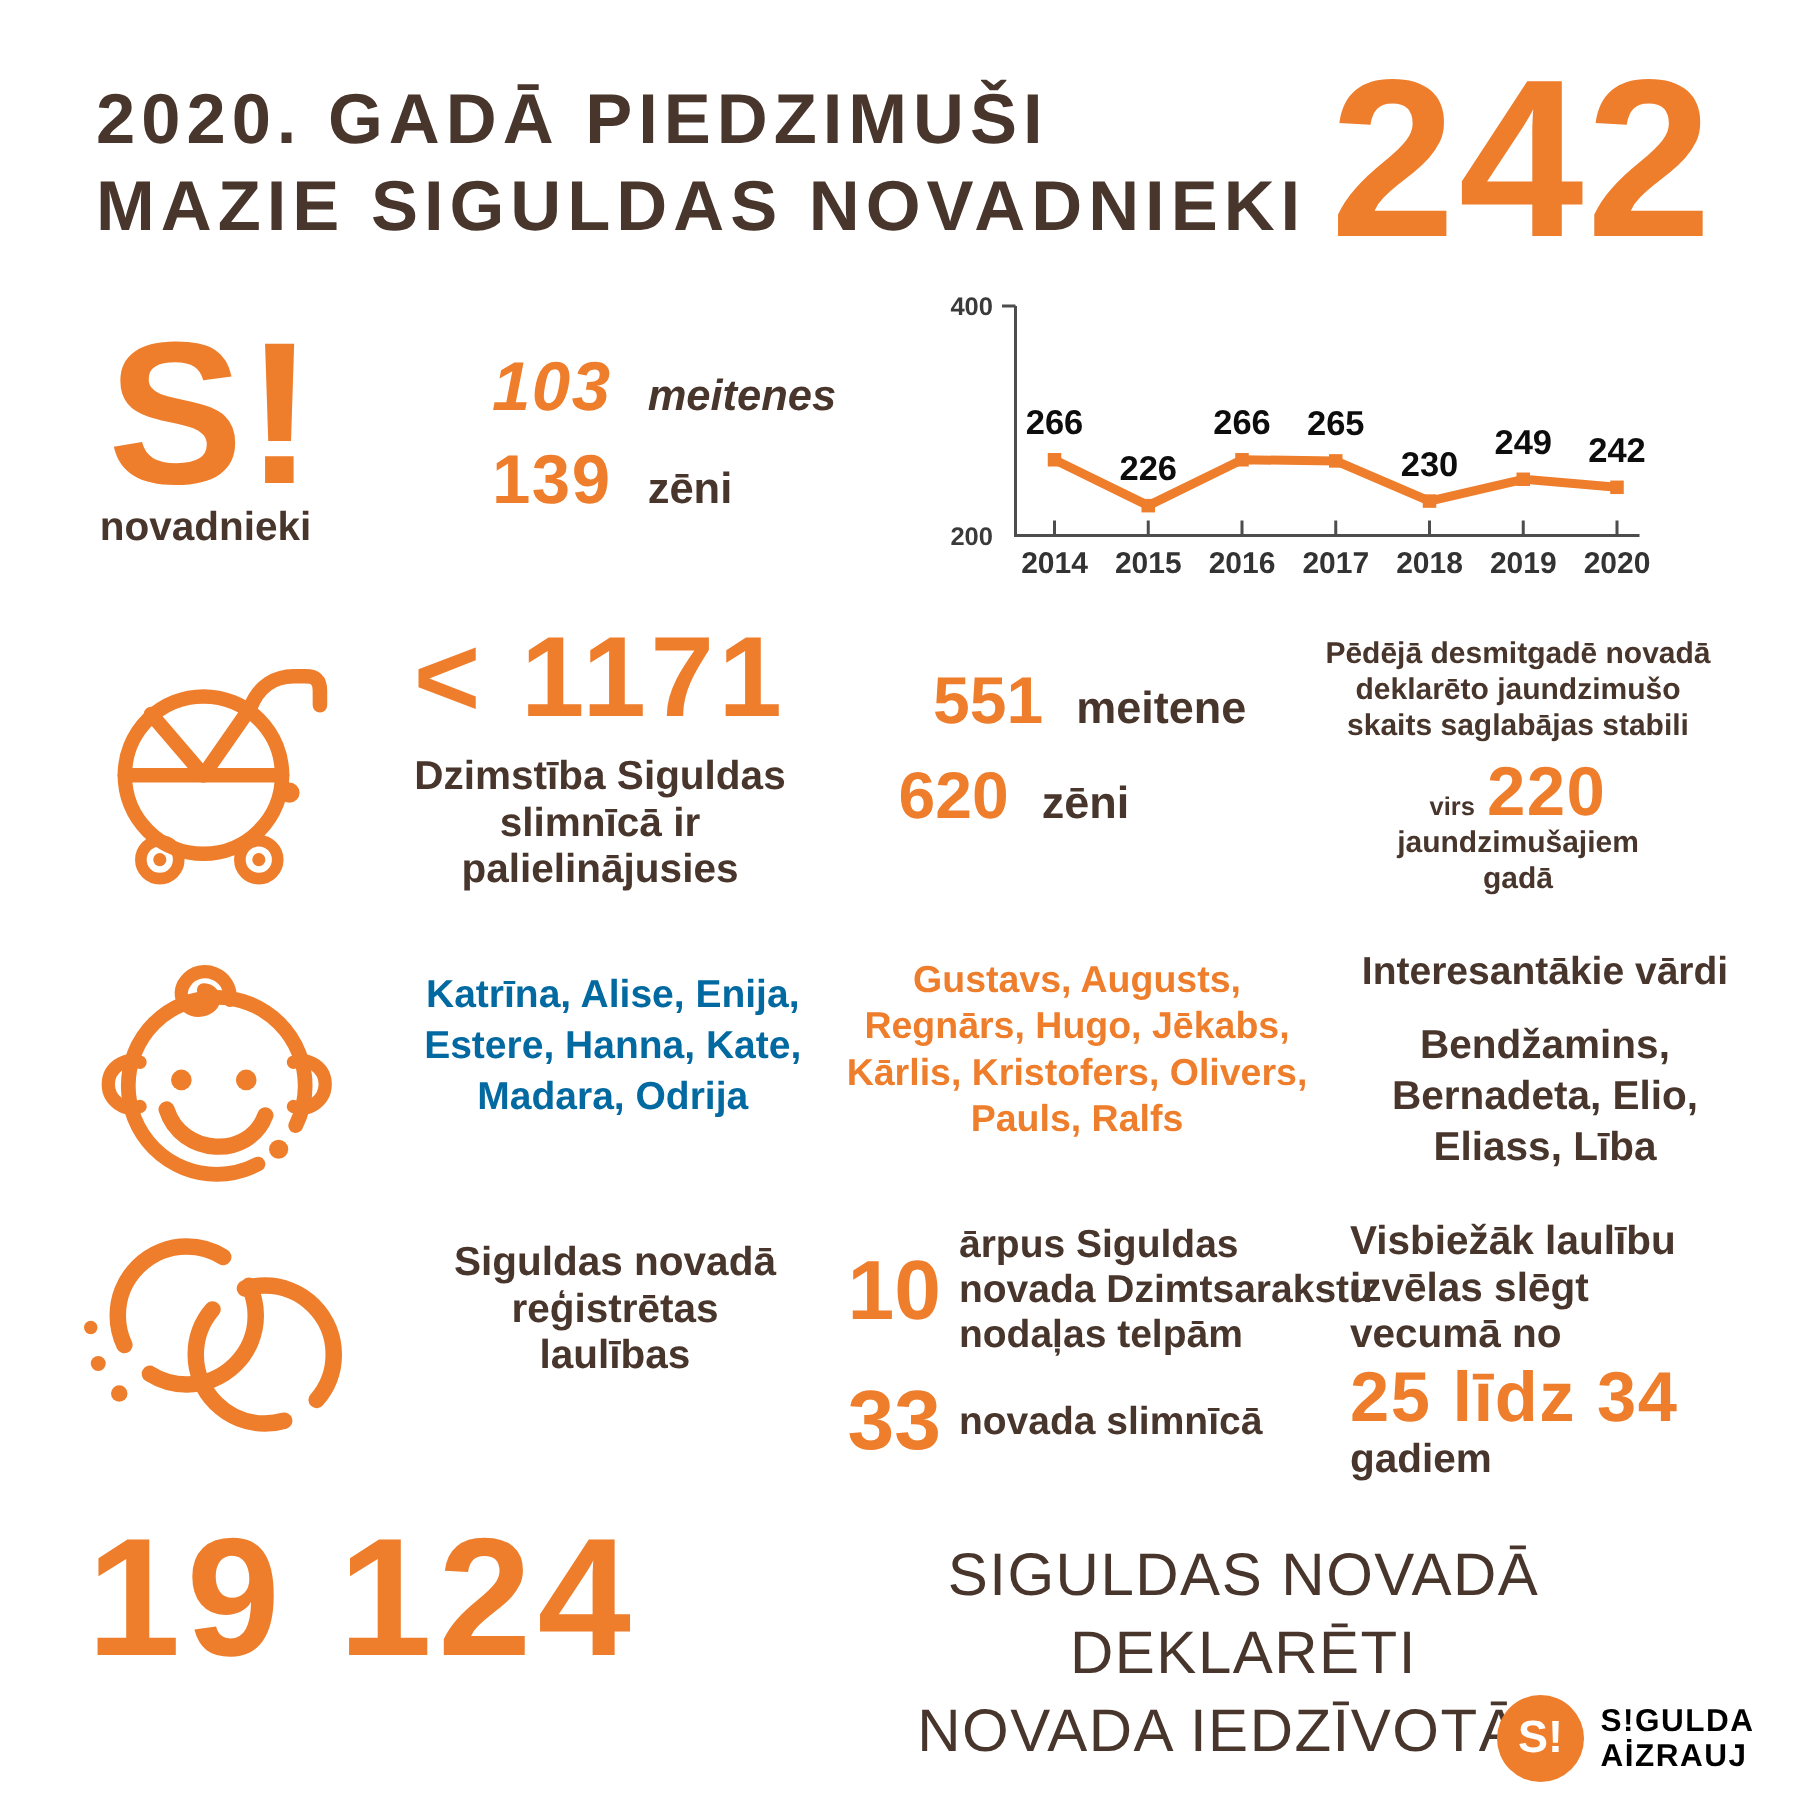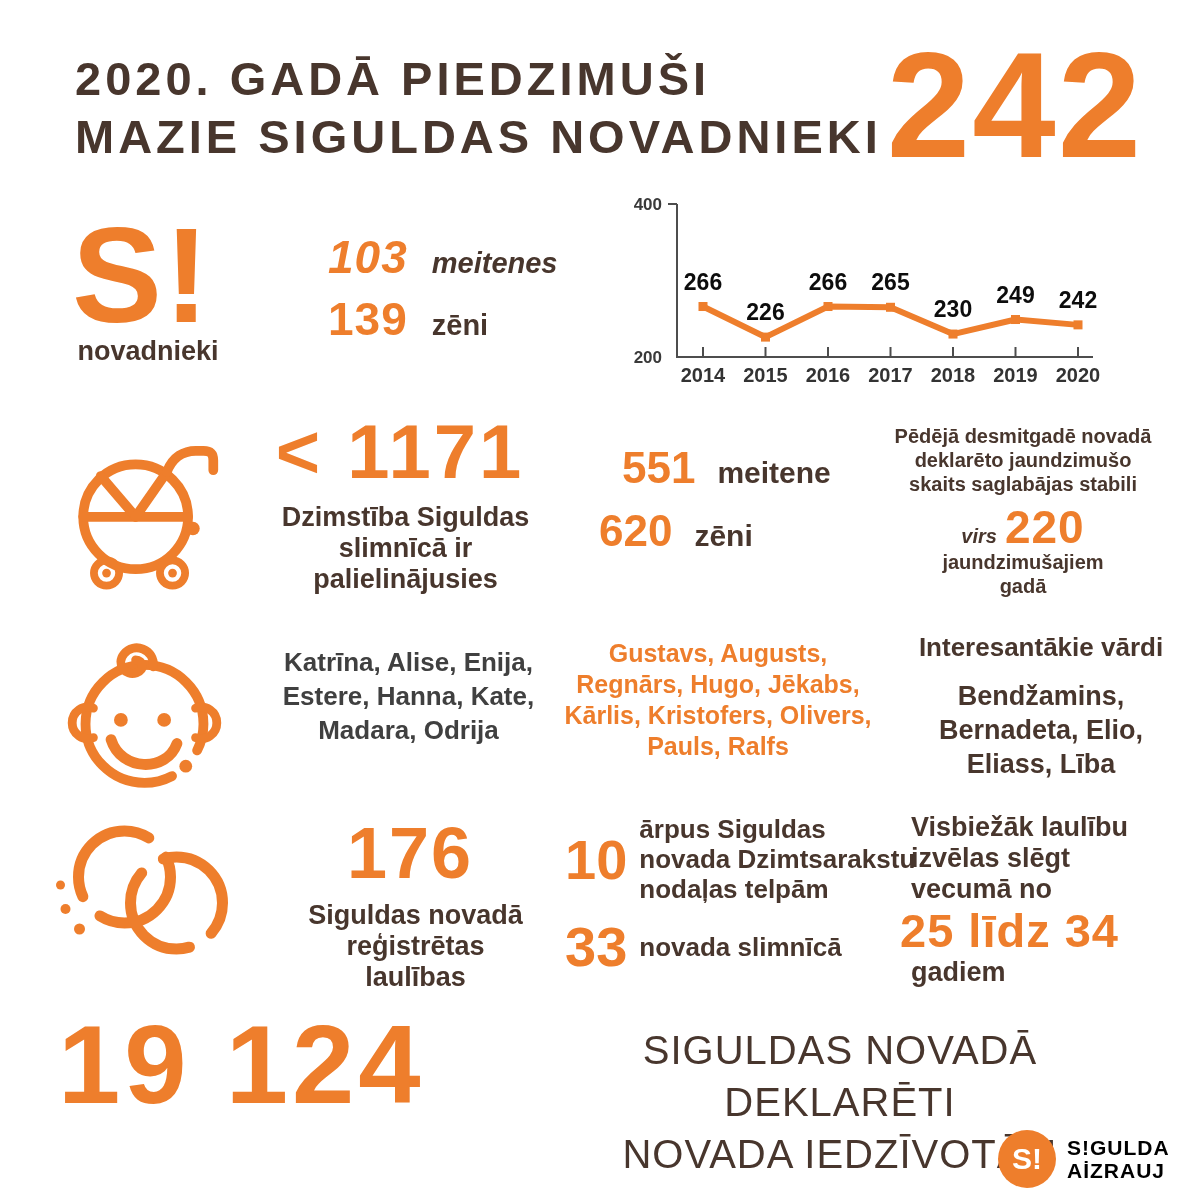--- a/index.html
+++ b/index.html
@@ -1,22 +1,22 @@
 <!DOCTYPE html>
 <html><head>
 <meta charset="utf-8">
 <style>
   html,body{margin:0;padding:0;background:#ffffff;}
   .canvas{position:relative;width:1200px;height:1200px;background:#ffffff;overflow:hidden;
           font-family:"Liberation Sans",sans-serif;color:#48362D;font-weight:700;}
   .abs{position:absolute;}
   .ml{white-space:pre-line;}
   .orange{color:#EE7E2C;}
-  .brown{color:#48362D;margin-left:11px;}
-  .gray{color:#404040;}
+  .brown{color:#48362D;}
+  .gray{color:#0369a1;}
   .center{text-align:center;}
   .right{text-align:right;}
   .row{display:flex;align-items:baseline;}
   .rowc{display:flex;align-items:center;}
 
   .title{left:64px;top:50px;font-size:47px;line-height:58px;letter-spacing:4px;font-weight:800;}
   .big-number{left:885px;top:30px;width:260px;font-size:150px;line-height:150px;font-weight:800;text-align:center;letter-spacing:2px;}
 
   .s-logo{left:72px;top:208px;font-size:135px;line-height:135px;font-weight:800;letter-spacing:2px;}
   .s-caption{left:58px;top:336px;width:158px;font-size:27px;text-align:center;}
@@ -31,21 +31,21 @@
   .blk1171{left:255px;top:412px;width:290px;}
   .headline1171{font-size:76px;line-height:80px;font-weight:800;letter-spacing:3px;}
   .cap1171{font-size:27px;line-height:31px;margin-top:10px;}
   .stat551{left:622px;top:443px;}
   .stat620{left:599px;top:506px;}
   .stat-num2{font-size:44px;}
   .stat-lbl2{font-size:30px;margin-left:22px;}
   .note-blk{left:862px;top:424px;width:300px;font-size:20px;line-height:24px;text-align:center;}
   .note2{margin-top:8px;}
   .note2 .v{font-size:46px;line-height:46px;letter-spacing:1px;}
-  .note2 .p{font-size:20px;margin-right:8px;font-style:italic;}
+  .note2 .p{font-size:17px;margin-right:8px;}
 
   .baby-box{left:58px;top:633px;width:172px;height:168px;}
   .girl-names{left:256px;top:645px;width:305px;font-size:26px;line-height:34px;text-align:center;}
   .boy-names{left:548px;top:638px;width:340px;font-size:25px;line-height:31px;text-align:center;}
   .interesting{left:880px;top:632px;width:300px;text-align:center;}
   .interesting .t{font-size:26px;}
   .interesting .n{font-size:27px;line-height:34px;margin-top:16px;}
 
   .rings-box{left:50px;top:815px;width:195px;height:160px;}
   .blk176{left:295px;top:816px;width:230px;}
@@ -196,21 +196,20 @@
   <div class="abs rings-box">
     <svg width="195" height="160" viewBox="0 0 190 160">
       <circle class="stroke" cx="72" cy="62" r="46" stroke-width="11" stroke-dasharray="118 26" stroke-dashoffset="20"></circle>
       <circle class="stroke" cx="124" cy="88" r="46" stroke-width="11" stroke-dasharray="118 26" stroke-dashoffset="85"></circle>
       <circle cx="8" cy="70" r="4.5" fill="#EE7E2C"></circle>
       <circle cx="13" cy="94" r="5" fill="#EE7E2C"></circle>
       <circle cx="27" cy="114" r="5.5" fill="#EE7E2C"></circle>
     </svg>
   </div>
   <div class="abs blk176 center">
-    <div class="num176 orange">176</div>
     <div class="cap176 ml brown">Siguldas novadā
 reģistrētas laulības</div>
   </div>
   <div class="abs rowc stat10">
     <span class="m-num orange">10</span>
     <span class="m-lbl ml brown">ārpus Siguldas
 novada Dzimtsarakstu
 nodaļas telpām</span>
   </div>
   <div class="abs rowc stat33">

